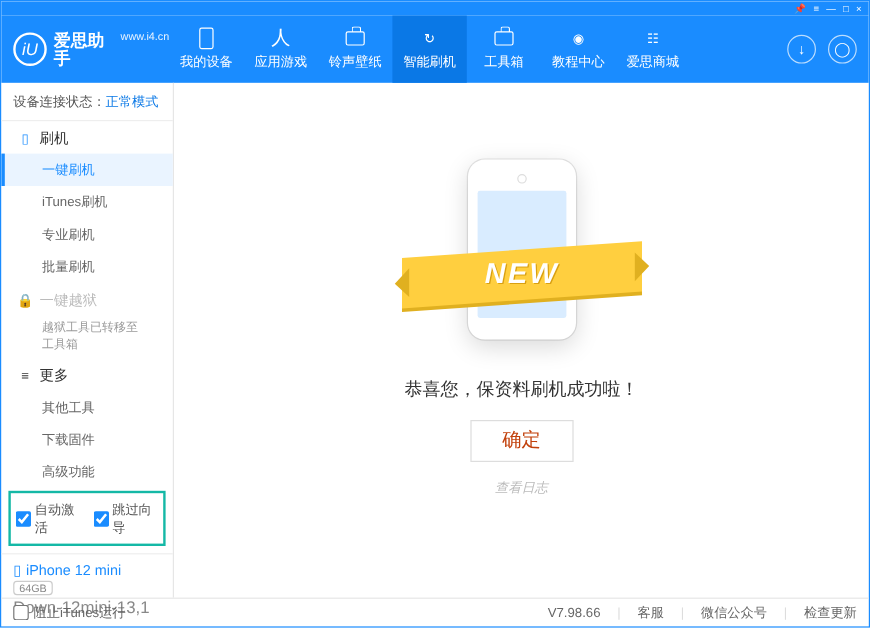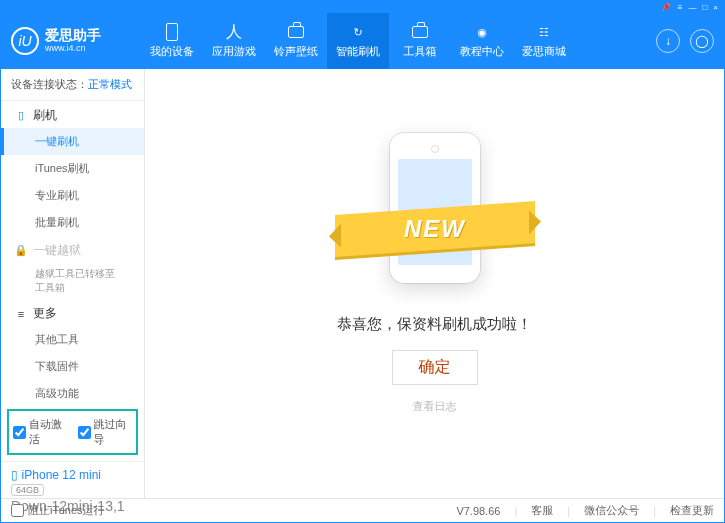--- a/index.html
+++ b/index.html
@@ -7,21 +7,21 @@
 .window { width: 725px; height: 523px; border: 1px solid #1a8cff; position: relative; overflow: hidden; background: #fff; }
 
 
 .titlebar { height: 12px; background: #1a8cff; display: flex; justify-content: flex-end; align-items: center; padding-right: 6px; gap: 6px; }
 .titlebar span { color: #fff; font-size: 8px; cursor: pointer; }
 
 
 .header { height: 56px; background: #1a8cff; display: flex; align-items: center; padding: 0 10px; color: #fff; }
 .logo-area { display: flex; align-items: center; gap: 6px; width: 130px; }
 .logo-icon { width: 28px; height: 28px; border: 2px solid #fff; border-radius: 50%; display: flex; align-items: center; justify-content: center; font-weight: normal; font-size: 14px; font-style: italic; }
-.logo-text { display: flex; flex-direction: column; line-height: 1.1; }
+.logo-text { display: flex; flex-direction: row; line-height: 1.1; }
 .app-name { font-size: 14px; font-weight: bold; }
 .app-url { font-size: 9px; opacity: .9; }
 .nav { display: flex; flex: 1; height: 100%; }
 .nav-item { width: 62px; display: flex; flex-direction: column; align-items: center; justify-content: center; font-size: 11px; gap: 3px; cursor: pointer; }
 .nav-item.active { background: #0a78e6; }
 .nav-icon { width: 18px; height: 18px; display: flex; align-items: center; justify-content: center; }
 .header-right { display: flex; gap: 10px; align-items: center; }
 .circle-btn { width: 24px; height: 24px; border: 1.5px solid rgba(255,255,255,.7); border-radius: 50%; display: flex; align-items: center; justify-content: center; font-size: 12px; cursor: pointer; }
 
 
@@ -49,21 +49,21 @@
 .phone { position: absolute; left: 55px; top: 10px; width: 90px; height: 150px; background: #fff; border-radius: 14px; box-shadow: 0 6px 20px rgba(0,0,0,.15), 0 0 0 1px #e6e6e6; }
 .phone::after { content: ""; position: absolute; top: 12px; left: 50%; transform: translateX(-50%); width: 6px; height: 6px; border: 1px solid #ddd; border-radius: 50%; }
 .phone-screen { position: absolute; top: 26px; left: 8px; right: 8px; bottom: 18px; background: #d9ecff; border-radius: 2px; }
 .ribbon { position: absolute; top: 85px; left: 0; right: 0; height: 42px; background: #ffcf3f; transform: skewY(-4deg); display: flex; align-items: center; justify-content: center; box-shadow: 0 3px 0 #e0b020; }
 .ribbon::before, .ribbon::after { content: ""; position: absolute; width: 0; height: 0; border: 12px solid transparent; top: 9px; }
 .ribbon::before { left: -18px; border-right-color: #e0b020; }
 .ribbon::after { right: -18px; border-left-color: #e0b020; }
 .ribbon-text { color: #fff; font-weight: 900; font-size: 24px; font-style: italic; letter-spacing: 2px; text-shadow: 1px 1px 0 #d9a012; transform: skewY(4deg); }
 .success-msg { margin-top: 22px; font-size: 15px; color: #333; }
 .ok-btn { margin-top: 16px; padding: 6px 26px; border: 1px solid #ddd; background: #fff; font-size: 16px; color: #c2410c; cursor: pointer; }
-.log-link { margin-top: 14px; font-size: 11px; color: #bbb; cursor: pointer; }
+.log-link { margin-top: 14px; font-size: 11px; color: #bbb; cursor: pointer; font-style: italic; }
 
 
 .statusbar { height: 24px; border-top: 1px solid #e6e6e6; display: flex; align-items: center; padding: 0 10px; font-size: 11px; color: #666; gap: 31px; }
 .statusbar .left { display: flex; align-items: center; gap: 4px; }
 .statusbar .right { margin-left: auto; display: flex; gap: 14px; align-items: center; }
 .sep { color: #ddd; }
 
 
 .i-phone { width: 12px; height: 18px; border: 1.4px solid #fff; border-radius: 2px; }
 .i-app { font-size: 16px; }

